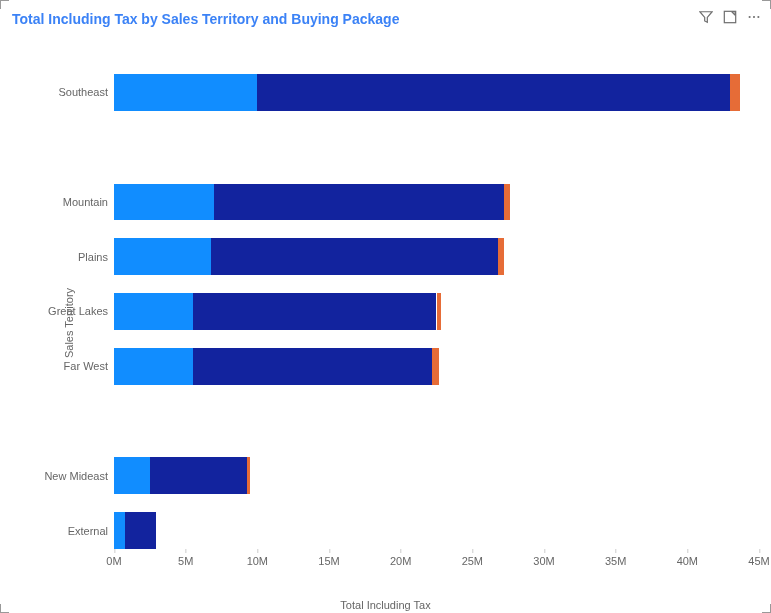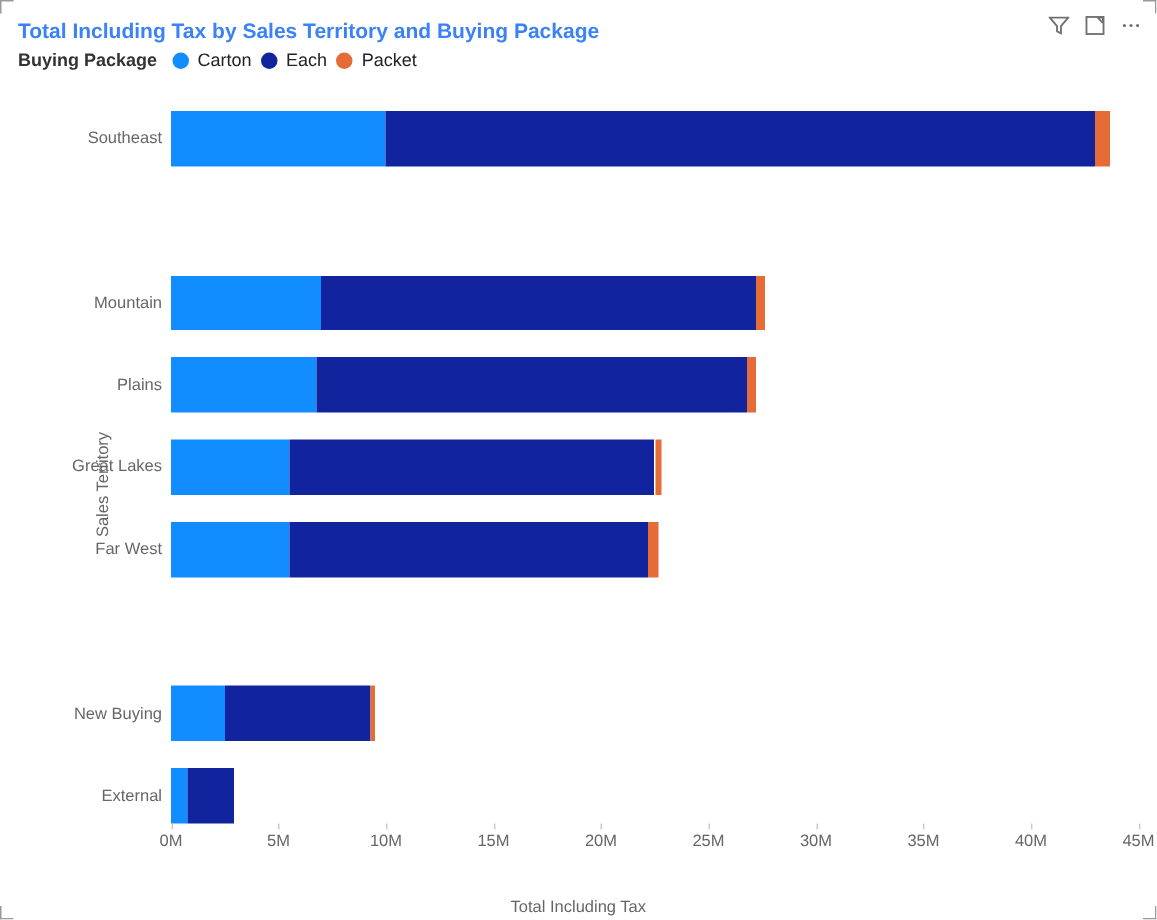--- a/index.html
+++ b/index.html
@@ -53,29 +53,20 @@
       <span>
         <svg viewBox="0 0 16 16">
             <circle cx="3" cy="8" r="1.2" fill="#707070" stroke="none"></circle>
             <circle cx="8" cy="8" r="1.2" fill="#707070" stroke="none"></circle>
             <circle cx="13" cy="8" r="1.2" fill="#707070" stroke="none"></circle>
           </svg>
       </span>
     </div>
   </div>
 
-  <div class="legend">
-    <span class="legend-title">Buying Package</span>
-    <span class="swatch" style="background:#118DFF"></span>
-    <span>Carton</span>
-    <span class="swatch" style="background:#12239E"></span>
-    <span>Each</span>
-    <span class="swatch" style="background:#E66C37"></span>
-    <span>Packet</span>
-  </div>
 
   <div class="chart-area">
     <div class="yaxis-title">Sales Territory</div>
     <div class="plot" id="plot">
         <div class="row" style="top: 6px; height: 48.7778px;">
           <div class="cat-label">Southeast</div>
           <div class="bar" style="left: 0%; width: 22.2222%; background: rgb(17, 141, 255);"></div>
           <div class="bar" style="left: 22.2222%; width: 73.3333%; background: rgb(18, 35, 158);"></div>
           <div class="bar" style="left: 95.5556%; width: 1.55556%; background: rgb(230, 108, 55);"></div>
         </div>
@@ -97,21 +88,21 @@
           <div class="bar" style="left: 12.2222%; width: 37.7778%; background: rgb(18, 35, 158);"></div>
           <div class="bar" style="left: 50%; width: 0.666667%; background: rgb(230, 108, 55);"></div>
         </div>
         <div class="row" style="top: 279.889px; height: 48.7778px;">
           <div class="cat-label">Far West</div>
           <div class="bar" style="left: 0%; width: 12.2222%; background: rgb(17, 141, 255);"></div>
           <div class="bar" style="left: 12.2222%; width: 37.1111%; background: rgb(18, 35, 158);"></div>
           <div class="bar" style="left: 49.3333%; width: 1.11111%; background: rgb(230, 108, 55);"></div>
         </div>
         <div class="row" style="top: 389.444px; height: 48.7778px;">
-          <div class="cat-label">New Buying</div>
+          <div class="cat-label">New Mideast</div>
           <div class="bar" style="left: 0%; width: 5.55556%; background: rgb(17, 141, 255);"></div>
           <div class="bar" style="left: 5.55556%; width: 15.1111%; background: rgb(18, 35, 158);"></div>
           <div class="bar" style="left: 20.6667%; width: 0.444444%; background: rgb(230, 108, 55);"></div>
         </div>
         <div class="row" style="top: 444.222px; height: 48.7778px;">
           <div class="cat-label">External</div>
           <div class="bar" style="left: 0%; width: 1.77778%; background: rgb(17, 141, 255);"></div>
           <div class="bar" style="left: 1.77778%; width: 4.66667%; background: rgb(18, 35, 158);"></div>
         </div>
       </div>

